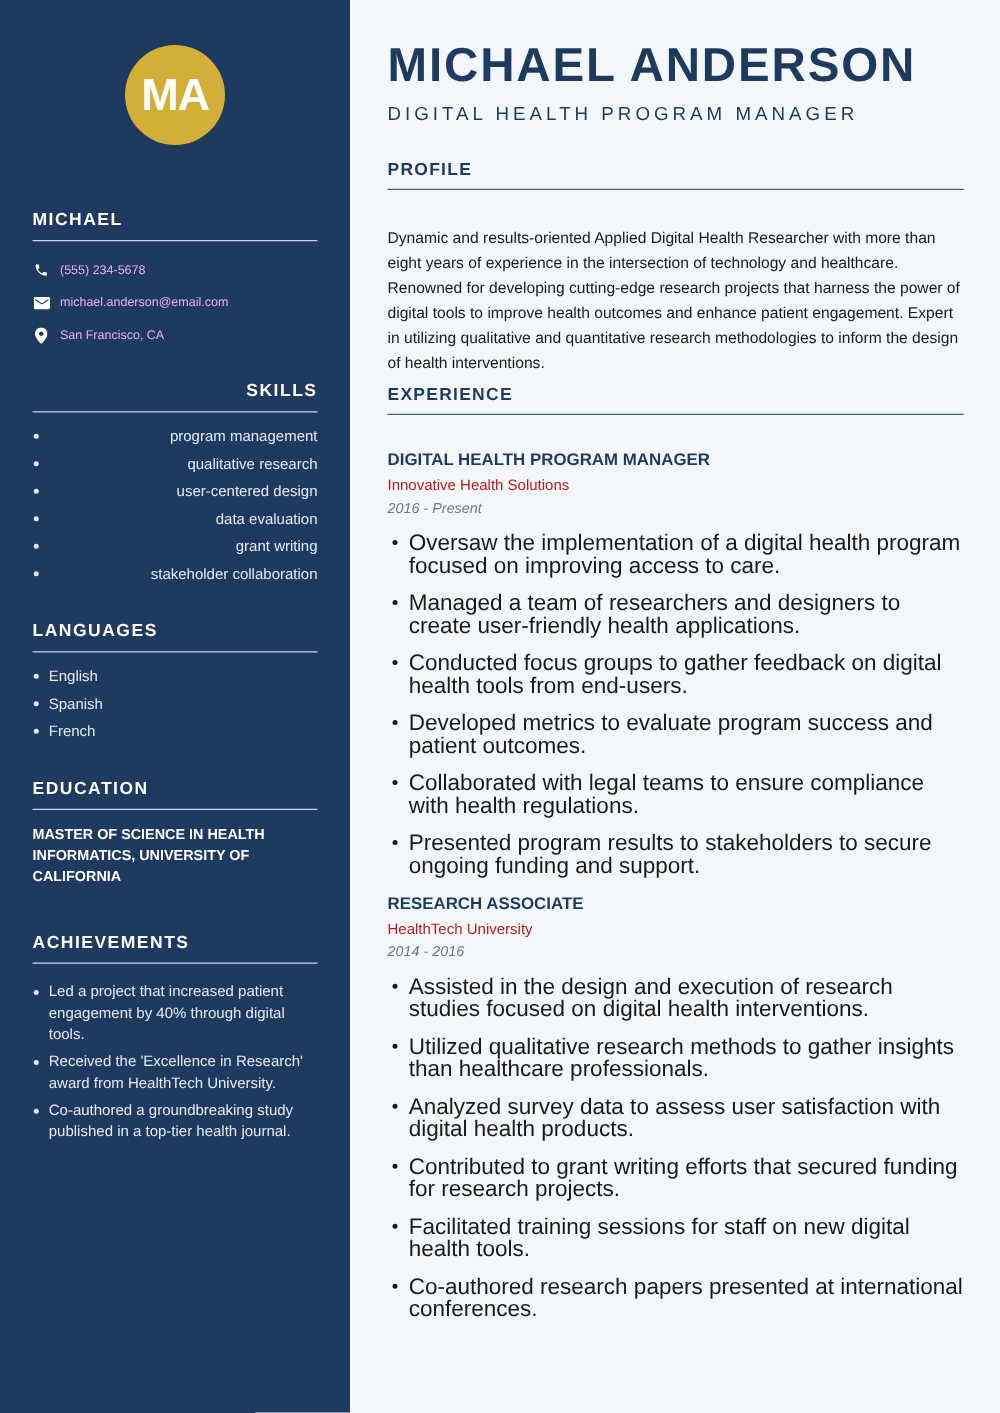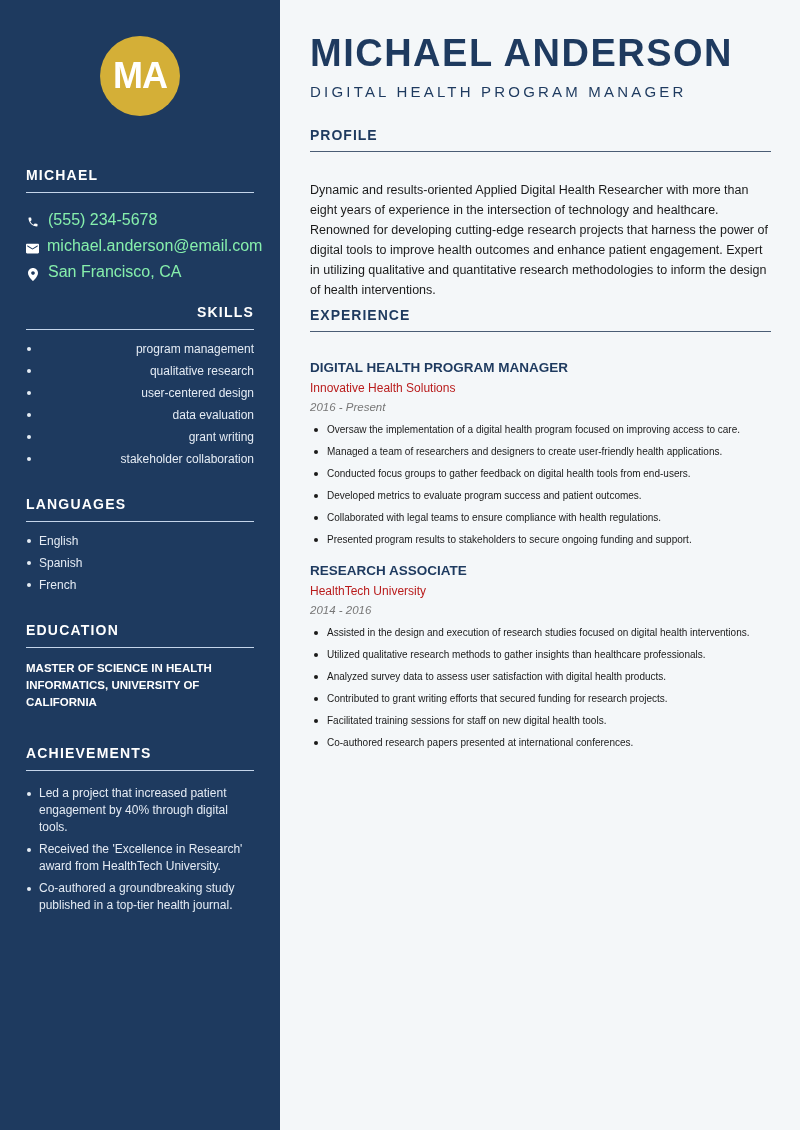--- a/index.html
+++ b/index.html
@@ -31,22 +31,22 @@
   }
   .s-section { position: absolute; left: 26px; width: 228px; }
   .s-heading {
     font-size: 14px; font-weight: bold; letter-spacing: 1.2px;
     color: #ffffff;
     padding-bottom: 9px;
     border-bottom: 1.5px solid #c5d5ea;
     margin-bottom: 10px;
   }
   .contact-row {
-    display: flex; align-items: flex-end;
-    font-size: 16px; color: #86efac;
+    display: flex; align-items: center;
+    font-size: 10px; color: #f0abfc;
     height: 26px;
   }
   .contact-row .ic {
     width: 14px; height: 14px; margin-right: 8px;
     display: inline-flex; align-items: center; justify-content: center;
   }
   .s-list { list-style: none; }
   .s-list li {
     font-size: 12px; color: #e4ebf4;
     position: relative; padding-left: 13px;
@@ -83,22 +83,22 @@
   }
   .profile-text {
     font-size: 12.5px; color: #1a1a1a; line-height: 20px;
   }
   .job { margin-bottom: 14px; }
   .job-title { font-size: 13.5px; font-weight: bold; color: #1e3a5f; margin-bottom: 6px; }
   .job-company { font-size: 12px; font-weight: normal; color: #b91c1c; margin-bottom: 6px; }
   .job-dates { font-size: 11.5px; font-style: italic; color: #777; margin-bottom: 8px; }
   .job-list { list-style: none; }
   .job-list li {
-    font-size: 10px; color: #1a1a1a; line-height: 18px;
-    position: relative; padding-left: 17px; margin-bottom: 4px;
+    font-size: 18px; color: #1a1a1a; line-height: 18px;
+    position: relative; padding-left: 17px; margin-bottom: 4px; margin-top: 12px;
   }
   .job-list li::before {
     content: ""; position: absolute; left: 4px; top: 7px;
     width: 4px; height: 4px; border-radius: 50%; background: #1a1a1a;
   }
 </style>
 </head>
 <body>
 
 <aside class="sidebar">

